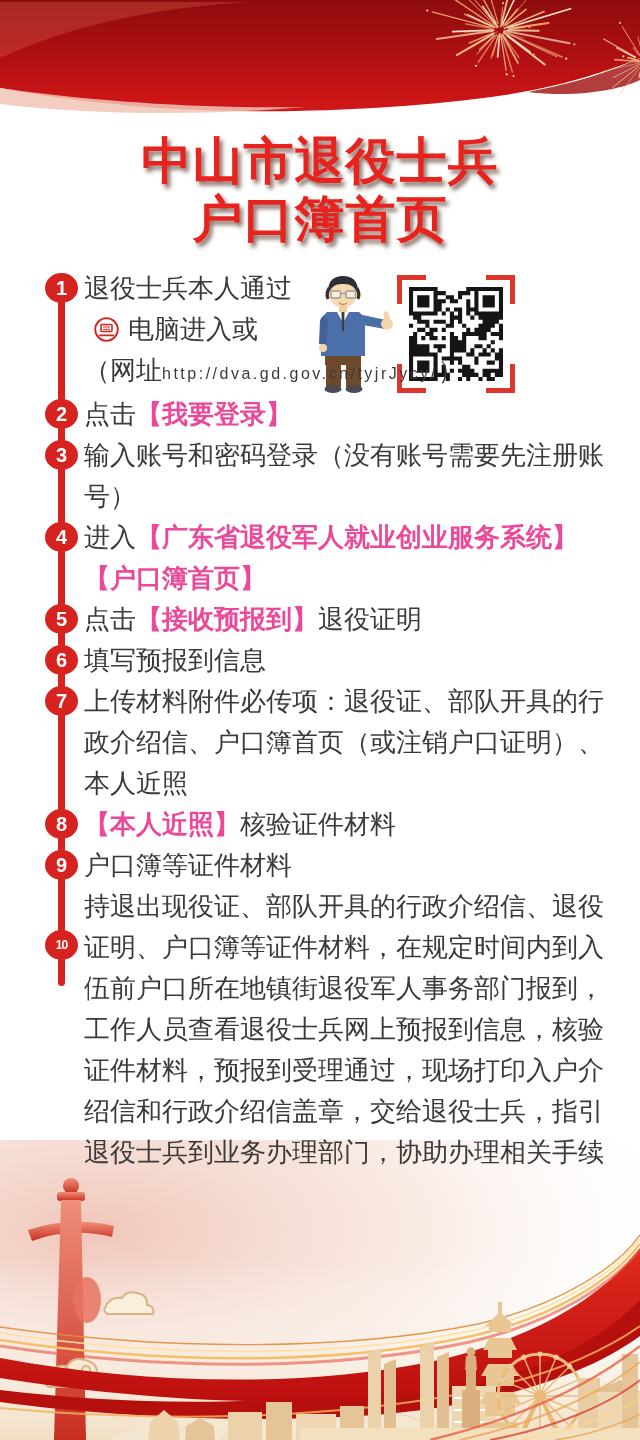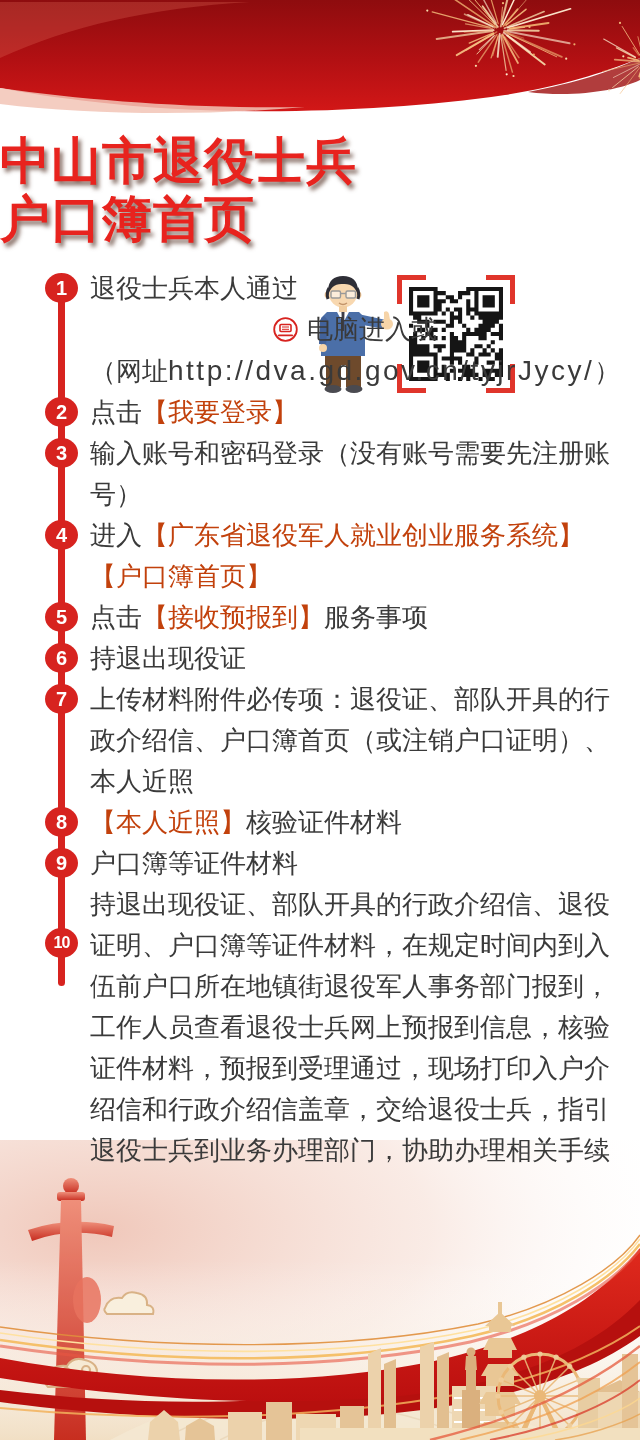--- a/index.html
+++ b/index.html
@@ -5,50 +5,49 @@
   html,body{margin:0;padding:0;background:#888;}
   .poster{
     position:relative;width:640px;height:1440px;margin:0 auto;
     background:#ffffff;overflow:hidden;
     font-family:"Liberation Sans","DejaVu Sans",sans-serif;
   }
   
   .top-banner{position:absolute;top:0;left:0;width:640px;height:130px;}
   
   .title-block{
-    position:absolute;top:132px;left:0;width:640px;text-align:left;
+    position:absolute;top:132px;left:0;width:640px;text-align:center;
     color:#e8231e;font-weight:900;font-size:50px;line-height:58px;
     letter-spacing:1px;
     text-shadow:3px 4px 4px rgba(96,64,52,.75);
   }
   
   .steps{position:absolute;top:268px;left:44px;width:566px;}
   .timeline{
     position:absolute;left:14px;top:20px;width:7px;height:698px;
     background:#d7231f;border-radius:4px;z-index:0;
   }
   .step-row{display:flex;align-items:flex-start;position:relative;z-index:1;}
   .bubble-col{flex:none;width:40px;}
   .bubble{
     width:33px;height:30px;margin-top:5px;margin-left:1px;
     background:#d7231f;border-radius:50%;
     color:#fff;font-weight:bold;font-size:20px;
     display:flex;align-items:center;justify-content:center;
   }
-  .bubble.two-digit{font-size:16px;letter-spacing:-1px;margin-top:44px;}
+  .bubble.two-digit{font-size:12px;letter-spacing:-1px;margin-top:44px;}
   .step-content{flex:1;min-width:0;}
   .step-line{
     font-size:26px;line-height:41px;color:#3a3a3a;
     letter-spacing:0;
-    margin-left:6px;
   }
   .step-line.oneline{white-space:nowrap;}
-  .step-line.icon-line{padding-left:10px;display:flex;align-items:center;justify-content:center;}
-  .seg-red{color:#c2410c;}
-  .seg-url{font-size:28px;letter-spacing:2.5px;}
+  .step-line.icon-line{padding-left:10px;display:flex;align-items:center;}
+  .seg-red{color:#ec4899;font-weight:bold;}
+  .seg-url{font-size:16px;letter-spacing:2.5px;}
   .mini-icon{
     flex:none;width:25px;height:25px;margin-right:9px;
     display:inline-flex;align-items:center;justify-content:center;
   }
   .mini-icon svg{width:25px;height:25px;display:block;}
   
   .man{position:absolute;left:294px;top:268px;width:102px;height:126px;}
   .qr-wrap{position:absolute;left:397px;top:275px;width:118px;height:118px;}
   .qr-code{position:absolute;left:12px;top:12px;width:94px;height:94px;background:#fff;}
   .qr-code svg{display:block;width:94px;height:94px;}
@@ -227,29 +226,29 @@
           </div>
           <div class="step-content">
             <div class="step-line"><span>进入</span><span class="seg-red">【广东省退役军人就业创业服务系统】【户口簿首页】</span></div>
           </div>
         </div>
         <div class="step-row">
           <div class="bubble-col">
             <div class="bubble">5</div>
           </div>
           <div class="step-content">
-            <div class="step-line"><span>点击</span><span class="seg-red">【接收预报到】</span><span>服务事项</span></div>
+            <div class="step-line"><span>点击</span><span class="seg-red">【接收预报到】</span><span>退役证明</span></div>
           </div>
         </div>
         <div class="step-row">
           <div class="bubble-col">
             <div class="bubble">6</div>
           </div>
           <div class="step-content">
-            <div class="step-line"><span>持退出现役证</span></div>
+            <div class="step-line"><span>填写预报到信息</span></div>
           </div>
         </div>
         <div class="step-row">
           <div class="bubble-col">
             <div class="bubble">7</div>
           </div>
           <div class="step-content">
             <div class="step-line"><span>上传材料附件必传项：退役证、部队开具的行政介绍信、户口簿首页（或注销户口证明）、本人近照</span></div>
           </div>
         </div>

